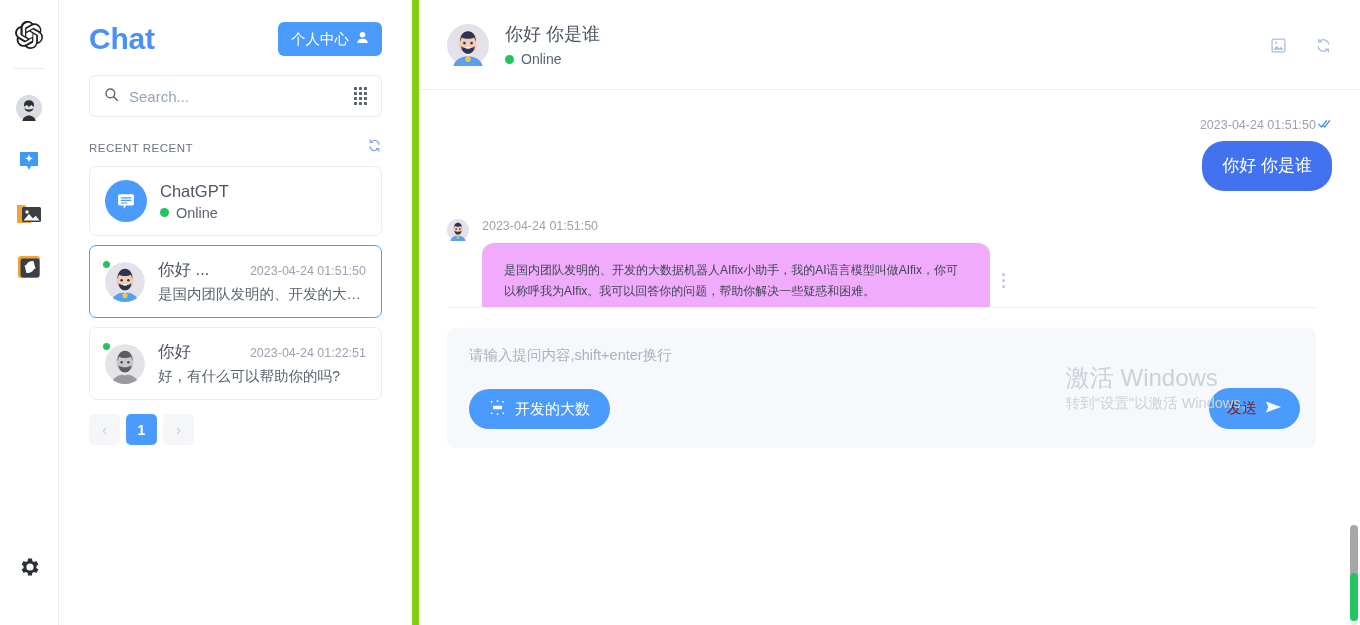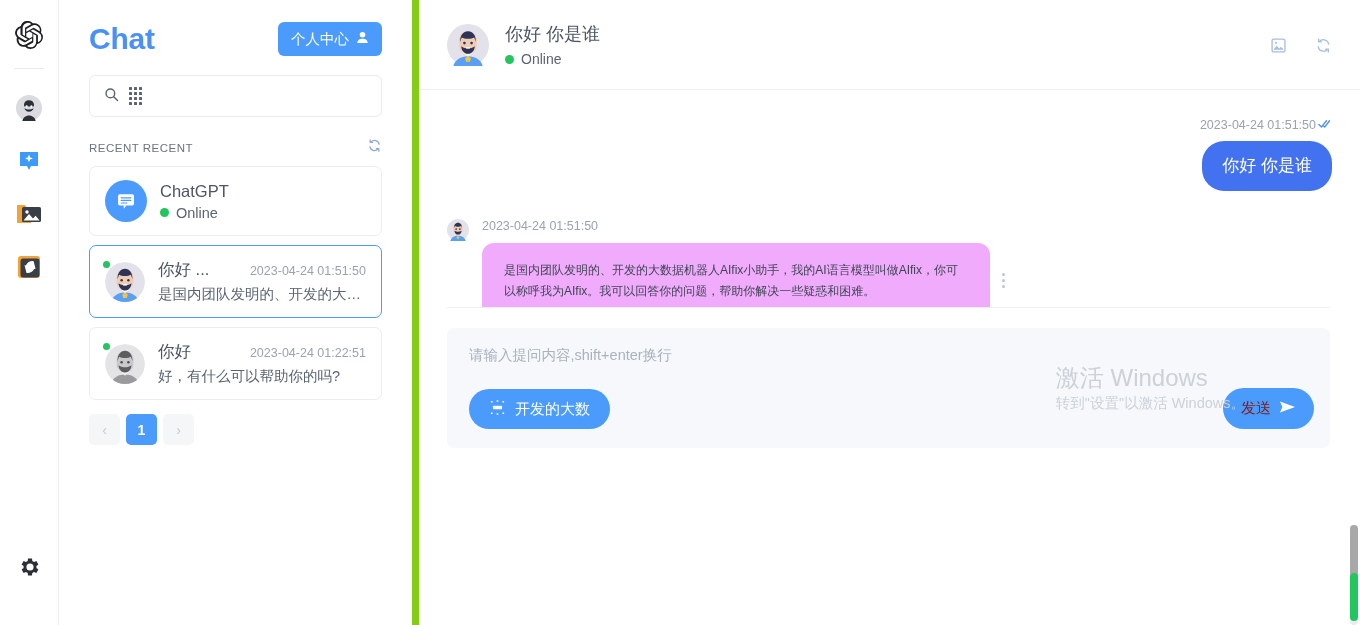--- a/index.html
+++ b/index.html
@@ -112,21 +112,21 @@
   .in-body { display:flex; flex-direction: column; }
   .in-stamp { font-size: 12.5px; color: #9aa3af; padding-top: 4px;}
   .bubble-row { display:flex; align-items:center; gap: 12px; }
   .bubble-in {
     margin-top: 10px; background: #f0abfc; color: #3f4652; font-size: 12px;
     padding: 17px 22px; border-radius: 12px; max-width: 508px; line-height: 1.75;
   }
   .kebab { display:flex; flex-direction: column; gap: 3px; cursor:pointer; margin-top: 10px;}
   .kebab i { width: 3px; height: 3px; border-radius: 50%; background:#b9c6de; display:block;}
 
-  .composer-wrap { padding: 0 30px 0 28px; }
+  .composer-wrap { padding: 0 44px 0 28px; }
   .comp-divider { height:1px; background:#edeff2; }
   .composer {
     margin-top: 20px; background:#f6f8fb; border-radius: 7px;
     height: 120px; padding: 18px 22px; position: relative;
   }
   .comp-ph { font-size: 14.5px; color: #a9b2bf; }
   .comp-btn {
     position:absolute; left: 22px; bottom: 19px;
     background:#4a9bfb; color:#fff; border:none; border-radius: 21px;
     height: 40px; padding: 0 20px; font-size: 15px; cursor:pointer;
@@ -134,21 +134,21 @@
   }
   .send-btn {
     position:absolute; right: 16px; bottom: 19px;
     background:#4a9bfb; color:#7f1d1d; border:none; border-radius: 21px;
     height: 41px; padding: 0 18px; font-size: 15px; cursor:pointer;
     display:flex; align-items:center; gap: 8px; font-family: Liberation Sans, sans-serif; text-align: center;
   }
 
   
   .watermark {
-    position: absolute; right: 115px; bottom: 35px; text-align: left;
+    position: absolute; right: 105px; bottom: 35px; text-align: left;
     color: #cfd4da; pointer-events: none; user-select:none; z-index: 2;
   }
   .wm1 { font-size: 24px; line-height: 1.05; color:#ccd1d8; }
   .wm2 { font-size: 14.5px; margin-top: 4px; color:#ccd1d8; }
 
   
   .pagebar { position:absolute; right: 0; top: 0; width: 13px; height: 625px; background: transparent; }
   .pagebar-track { position:absolute; right: 2px; top: 525px; width: 8px; height: 100px; background:#e9ebee; border-radius: 4px; }
   .pagebar-thumb { position:absolute; right: 2px; top: 525px; width: 8px; height: 52px; background:#a8a8a8; border-radius: 4px;}
   .pagebar-green { position:absolute; right: 2px; top: 573px; width: 8px; height: 48px; background:#22c55e; border-radius: 4px;}
@@ -225,20 +225,21 @@
       </button>
     </div>
 
     <div class="search-box">
       <span>
         <svg width="15" height="15" viewBox="0 0 16 16" fill="none" stroke="#5b6472" stroke-width="1.5">
           <circle cx="6.8" cy="6.8" r="4.6"></circle>
             <line x1="10.4" y1="10.4" x2="14.4" y2="14.4" stroke-linecap="round"></line>
         </svg>
       </span>
+      <input class="search-input" type="text" placeholder="Search..." style="">
       <span class="dotgrid">
         <i></i>
           <i></i>
           <i></i>
           <i></i>
           <i></i>
           <i></i>
           <i></i>
           <i></i>
           <i></i>

